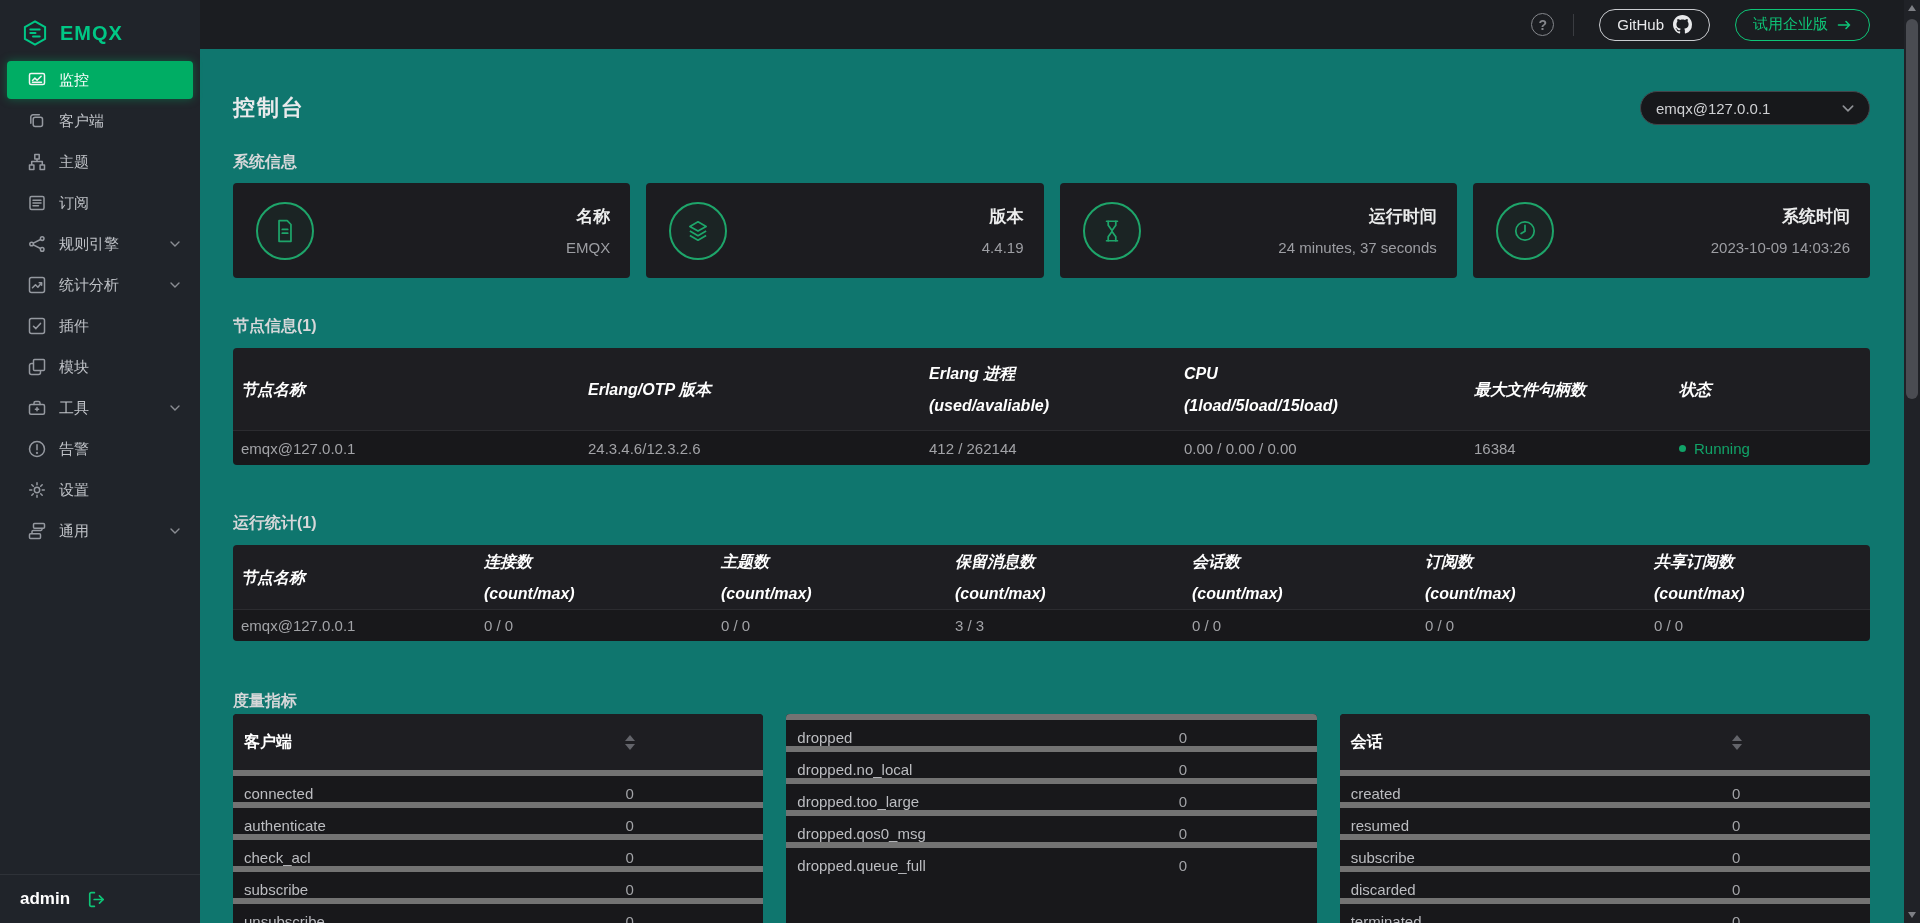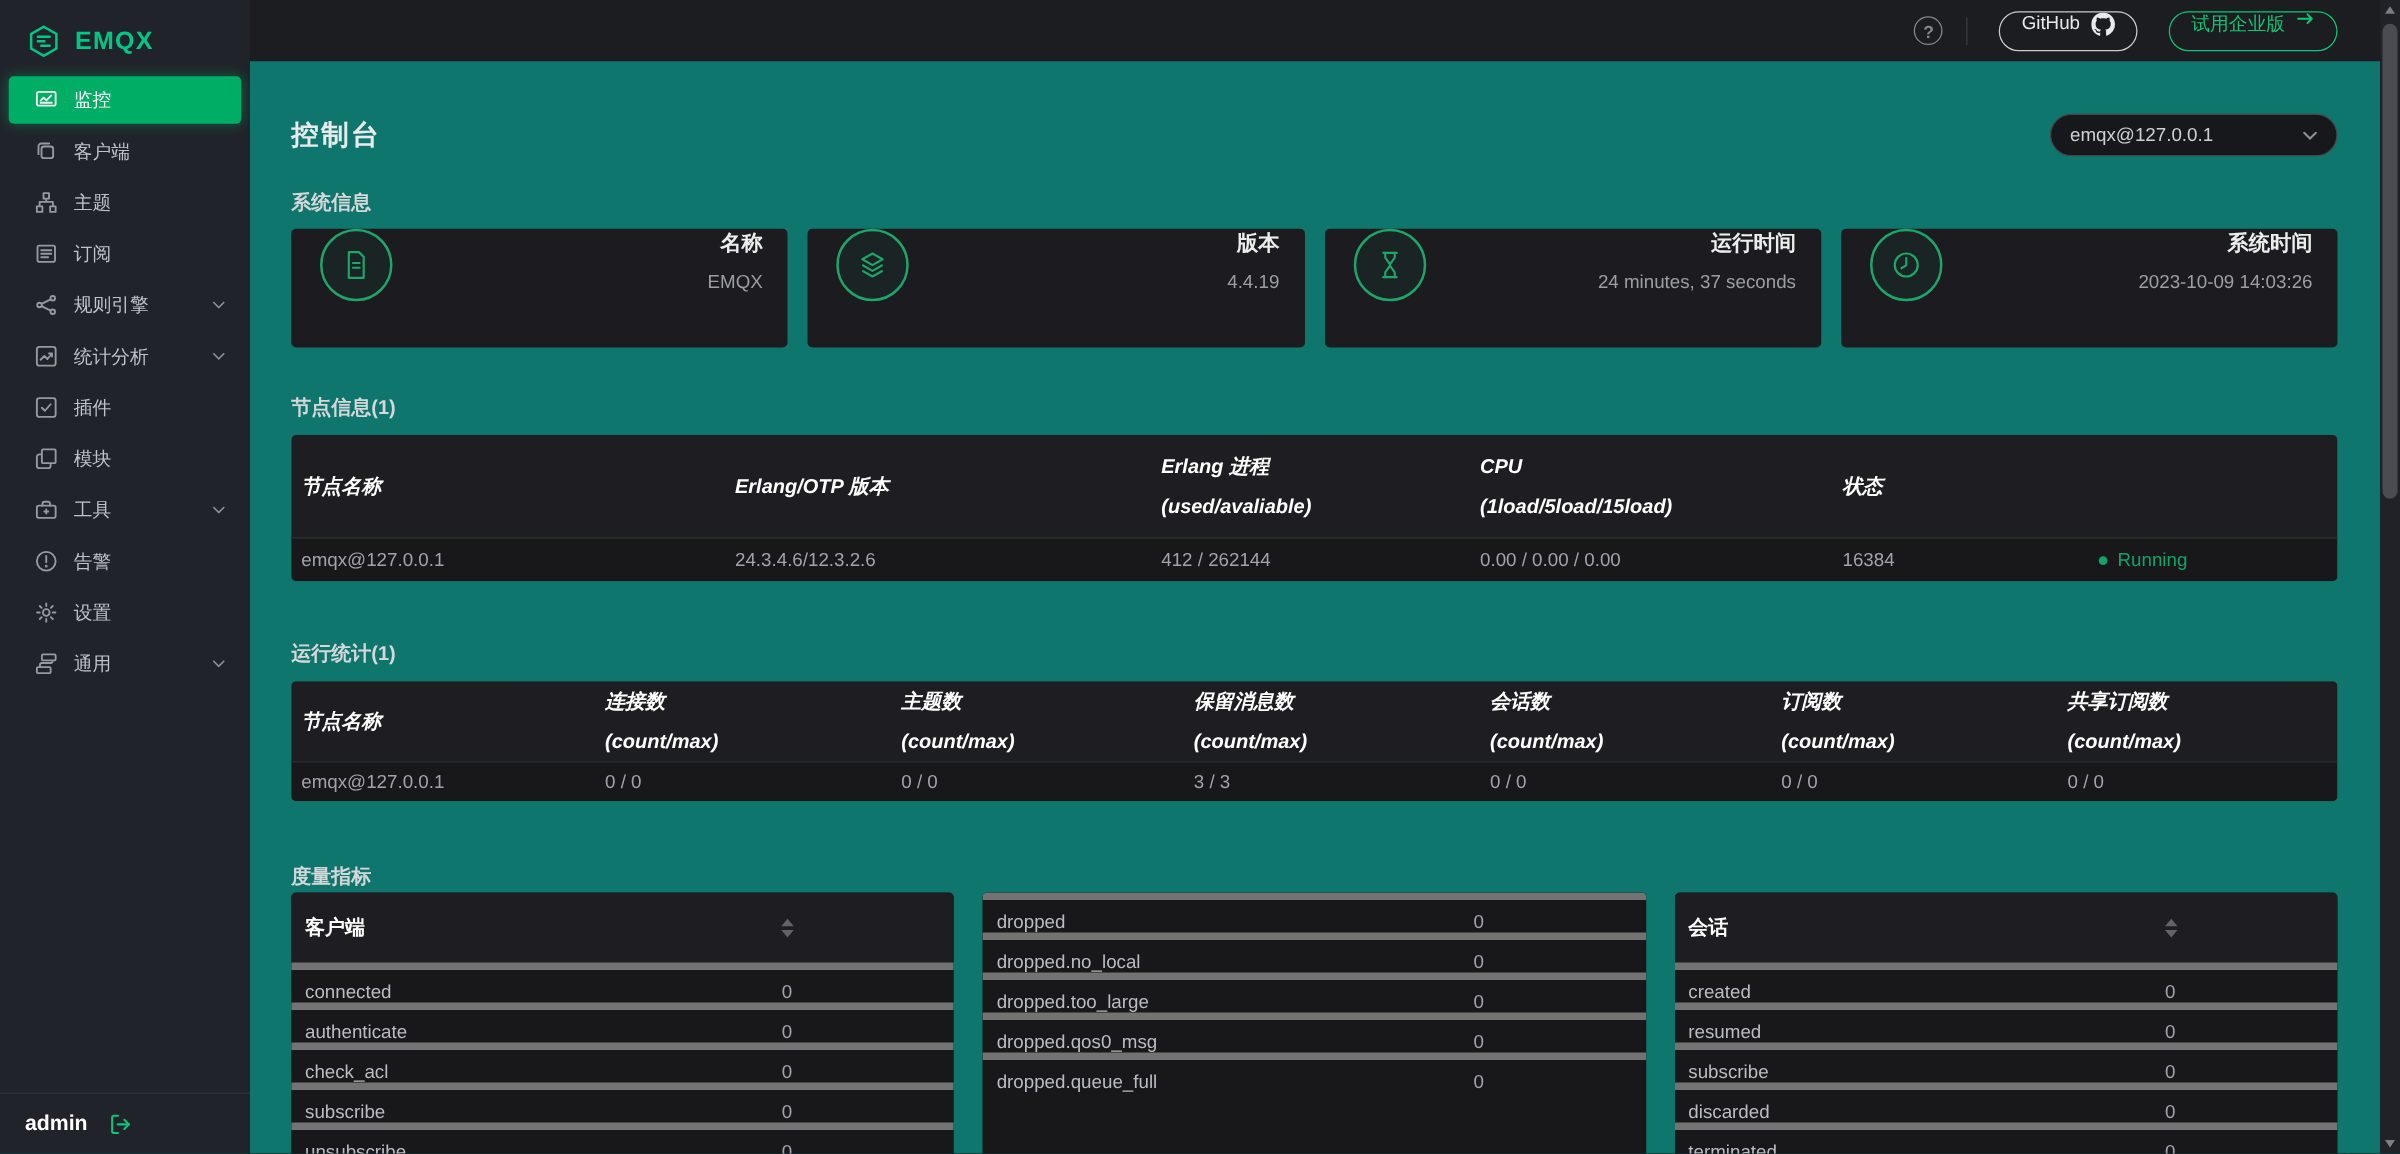--- a/index.html
+++ b/index.html
@@ -22,39 +22,39 @@
   .sidebar-footer { position:absolute; bottom:0; left:0; right:0; height:49px; border-top:1px solid #2e3238; display:flex; align-items:center; padding-left:20px; gap:17px; }
   .username { color:#fff; font-size:17px; font-weight:700; }
   .logout { color:#0ec577; cursor:pointer; display:flex; }
 
   
   .main { flex:1; min-width:0; margin-right:16px; display:flex; flex-direction:column; }
 
   .topbar { height:49px; background:#1b1d21; flex:none; display:flex; align-items:center; justify-content:flex-end; padding-right:34px; }
   .help { width:23px; height:23px; border:1.5px solid #85878c; border-radius:50%; color:#85878c; font-size:14px; font-weight:700; display:flex; align-items:center; justify-content:center; cursor:pointer; }
   .tb-divider { width:1px; height:22px; background:#3a3c41; margin:0 25px 0 19px; }
-  .btn { height:32px; border-radius:16px; background:transparent; display:flex; align-items:flex-start; gap:9px; padding:0 17px; font-size:15px; cursor:pointer; font-family:inherit; }
+  .btn { height:32px; border-radius:16px; background:transparent; display:flex; align-items:center; gap:9px; padding:0 17px; font-size:15px; cursor:pointer; font-family:inherit; }
   .btn.github { border:1px solid #caccd0; color:#e8e9eb; }
   .btn.trial { border:1px solid #0ec577; color:#0ec577; margin-left:25px; }
 
   .content { padding:0 34px 0 33px; flex:1; min-height:0; }
   .page-head { display:flex; justify-content:space-between; align-items:center; margin-top:41px; height:36px; }
   .page-title { font-size:22px; color:#e9eaec; font-weight:700; letter-spacing:2px; }
   .node-select { width:230px; height:34px; border:1px solid #43454a; border-radius:17px; display:flex; align-items:center; justify-content:space-between; padding:0 15px; color:#cfd0d3; font-size:15px; cursor:pointer; background:#17181b; }
   .node-select .chevd { color:#8f9196; }
 
   .section-label { font-size:16px; color:#d6d7d9; font-weight:600; height:19px; }
   .lbl-sys { margin-top:26px; }
   .lbl-node { margin-top:38px; }
   .lbl-stats { margin-top:48px; }
   .lbl-metrics { margin-top:50px; }
 
   
   .cards { display:grid; grid-template-columns:repeat(4,1fr); gap:16px; margin-top:12px; }
-  .card { background:#1c1c20; border-radius:4px; height:95px; display:flex; padding:0 20px 0 23px; }
+  .card { background:#1c1c20; border-radius:4px; height:95px; display:flex; align-items:center; padding:0 20px 0 23px; }
   .card-icon { width:58px; height:58px; border-radius:50%; border:2px solid #1ea56a; background:rgba(14,197,119,.05); display:flex; align-items:center; justify-content:center; color:#1ea56a; flex:none; }
   .card-text { margin-left:auto; text-align:right; }
   .card-label { font-size:17px; font-weight:700; color:#eceded; }
   .card-value { font-size:15px; color:#9d9ea3; margin-top:11px; }
 
   
   .table { border-radius:4px; overflow:hidden; margin-top:13px; }
   .thead { background:#1e1e22; }
   .grid-node { display:grid; grid-template-columns:347fr 341fr 255fr 290fr 205fr 199fr; }
   .grid-stats { display:grid; grid-template-columns:243fr 237fr 234fr 237fr 233fr 229fr 224fr; }
@@ -318,20 +318,23 @@
             </div>
           <div class="th">
               <span class="h1">Erlang 进程</span>
               <span class="h2">(used/avaliable)</span>
             </div>
           <div class="th">
               <span class="h1">CPU</span>
               <span class="h2">(1load/5load/15load)</span>
             </div>
           <div class="th">
+              <span class="h1">最大文件句柄数</span>
+            </div>
+          <div class="th">
               <span class="h1">状态</span>
             </div>
         </div>
         <div class="trow grid-node node-row">
           <div class="td">emqx@127.0.0.1</div>
           <div class="td">24.3.4.6/12.3.2.6</div>
           <div class="td">412 / 262144</div>
           <div class="td">0.00 / 0.00 / 0.00</div>
           <div class="td">16384</div>
           <div class="td status">

